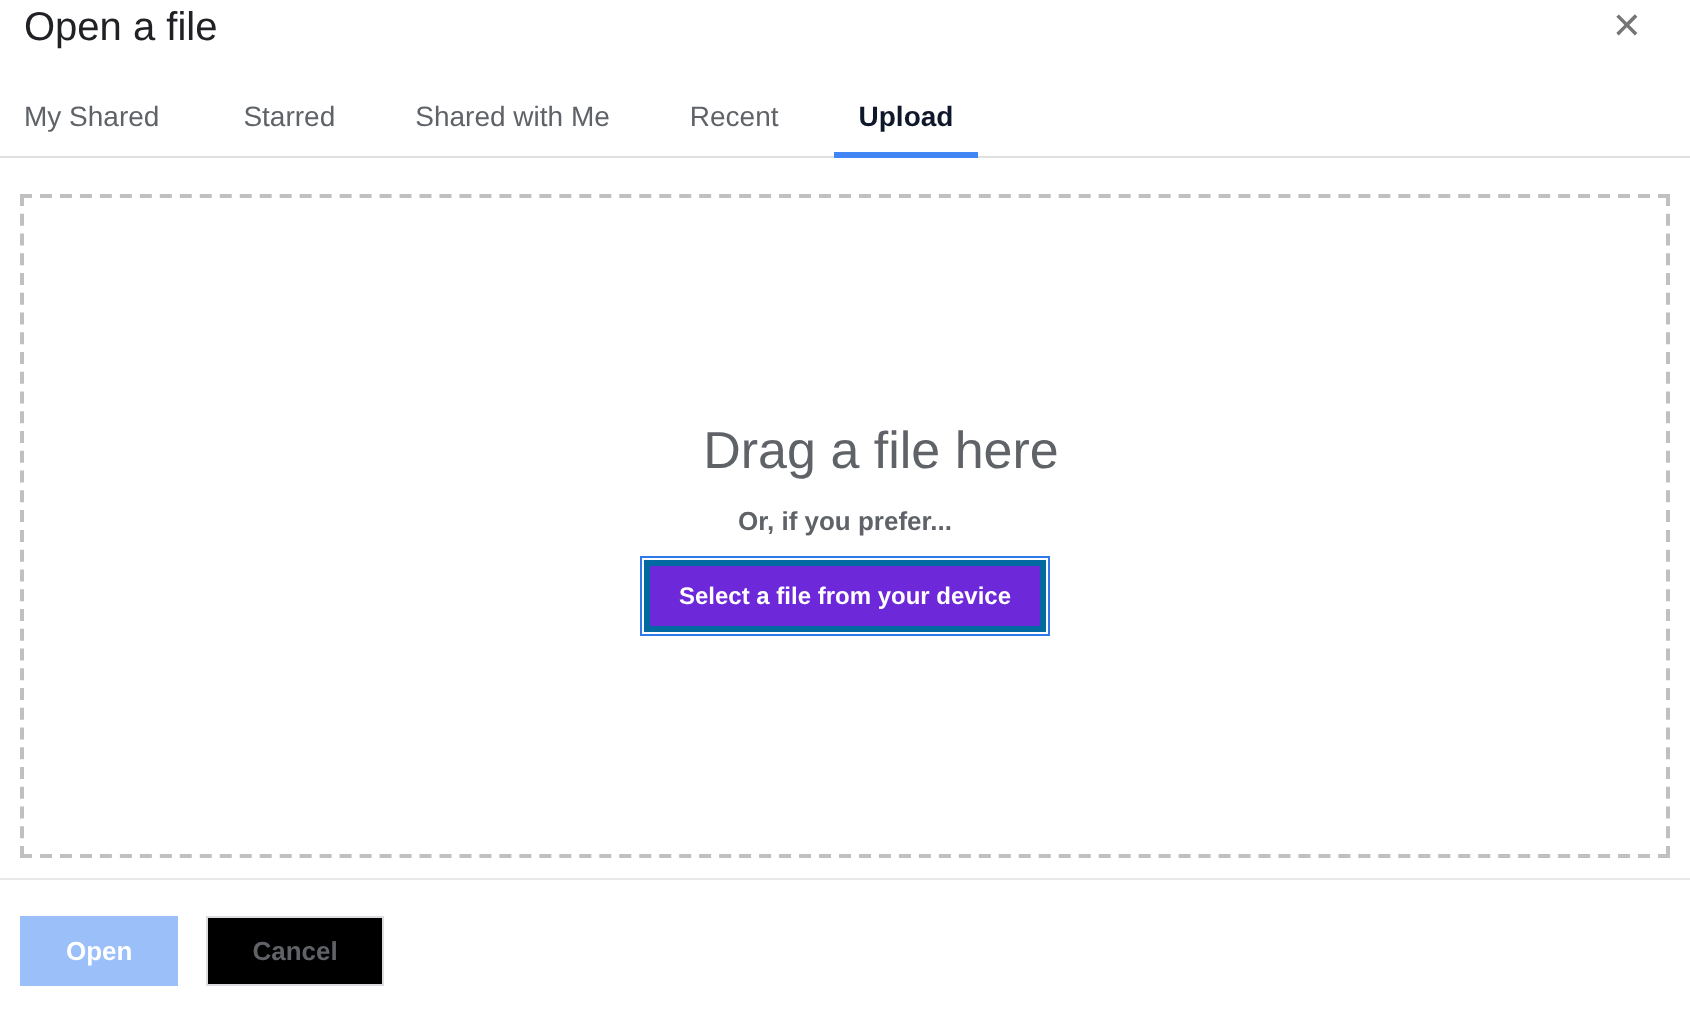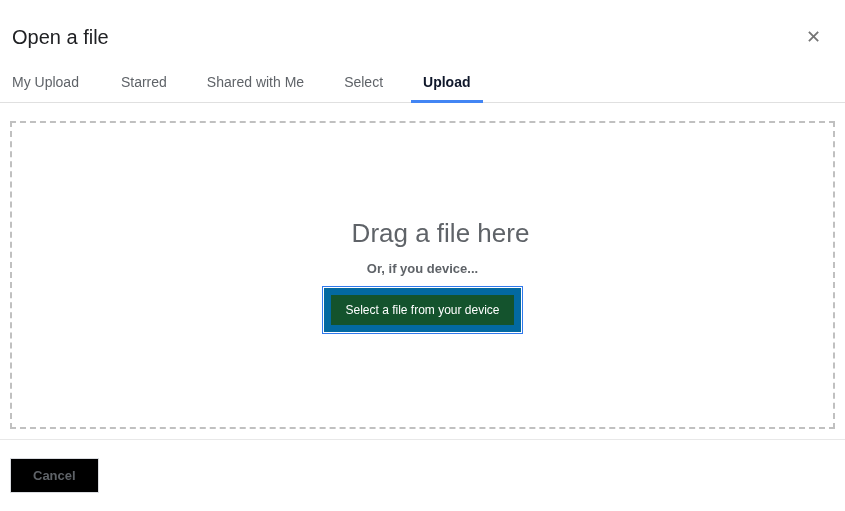--- a/index.html
+++ b/index.html
@@ -11,24 +11,24 @@
       position: relative;
       color: #3c4043;
     }
     .dialog {
       width: 100%;
       height: 100%;
       display: flex;
       flex-direction: column;
     }
     .header {
-      padding: 24px 20px 10px 12px;
+      padding: 0 20px 10px 12px;
       display: flex;
       justify-content: space-between;
-      align-items: center;
+      align-items: flex-end;
     }
     .title {
       font-size: 20px;
       font-weight: 400;
       color: #202124;
     }
     .close-btn {
       background: none;
       border: none;
       font-size: 18px;
@@ -85,25 +85,25 @@
       color: #5f6368;
       font-weight: 400;
       margin-left: 36px;
     }
     .or-text {
       font-size: 13px;
       color: #5f6368;
       font-weight: 700;
     }
     .select-btn {
-      background: #14532d;
-      border: 7px solid #0369a1;
+      background: #6d28d9;
+      border: 3px solid #0369a1;
       color: #fff;
       font-size: 12px;
-      font-weight: 400;
+      font-weight: 700;
       padding: 8px 14px;
       cursor: pointer;
       outline: 1px solid #3079ed;
       outline-offset: 1px;
     }
     .footer {
       border-top: 1px solid #e8e8e8;
       padding: 18px 10px;
       display: flex;
       gap: 14px;
@@ -132,41 +132,42 @@
 
   <div class="header">
     <h1 class="title">Open a file</h1>
     <button class="close-btn">
       <span>✕</span>
     </button>
   </div>
 
   <div class="tabs">
     <button class="tab">
-      <span>My Upload</span>
+      <span>My Shared</span>
     </button>
     <button class="tab">
       <span>Starred</span>
     </button>
     <button class="tab">
       <span>Shared with Me</span>
     </button>
     <button class="tab">
-      <span>Select</span>
+      <span>Recent</span>
     </button>
     <button class="tab active">
       <span>Upload</span>
     </button>
   </div>
 
   <div class="content">
     <div class="dropzone">
       <div class="drop-title">Drag a file here</div>
-      <div class="or-text">Or, if you device...</div>
+      <div class="or-text">Or, if you prefer...</div>
       <button class="select-btn">Select a file from your device</button>
     </div>
   </div>
 
   <div class="footer">
+    <button class="btn primary">Open</button>
     <button class="btn">Cancel</button>
   </div>
 
 </div>
 
 </body></html>

